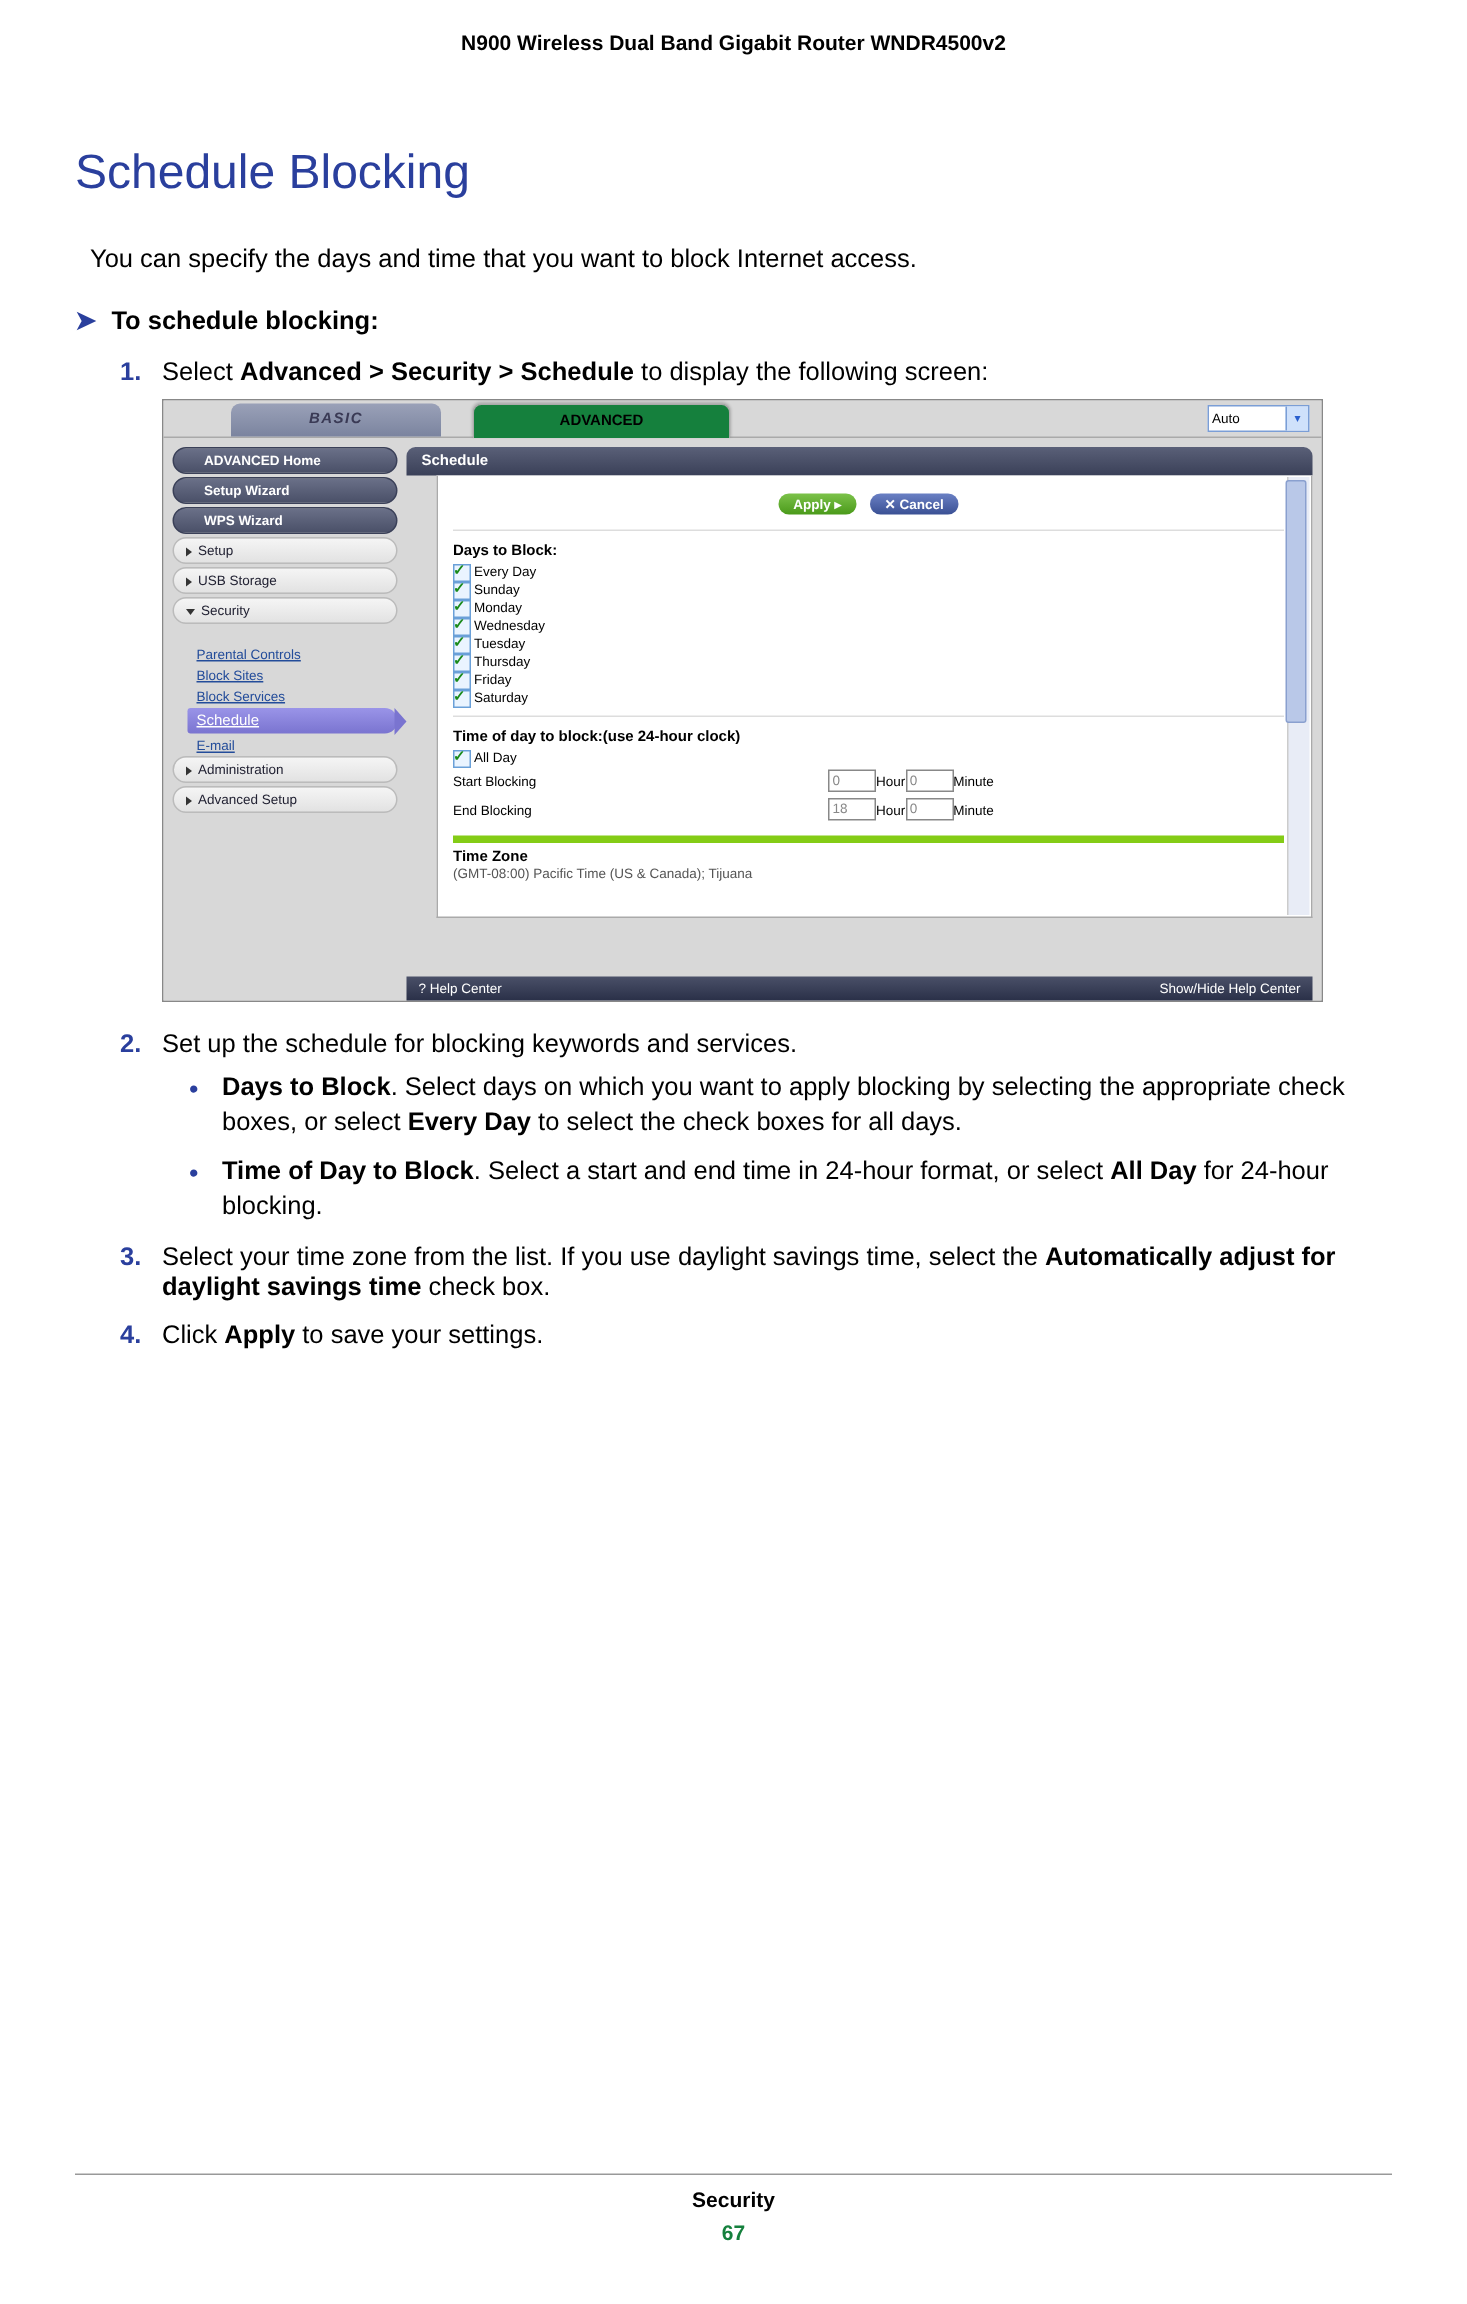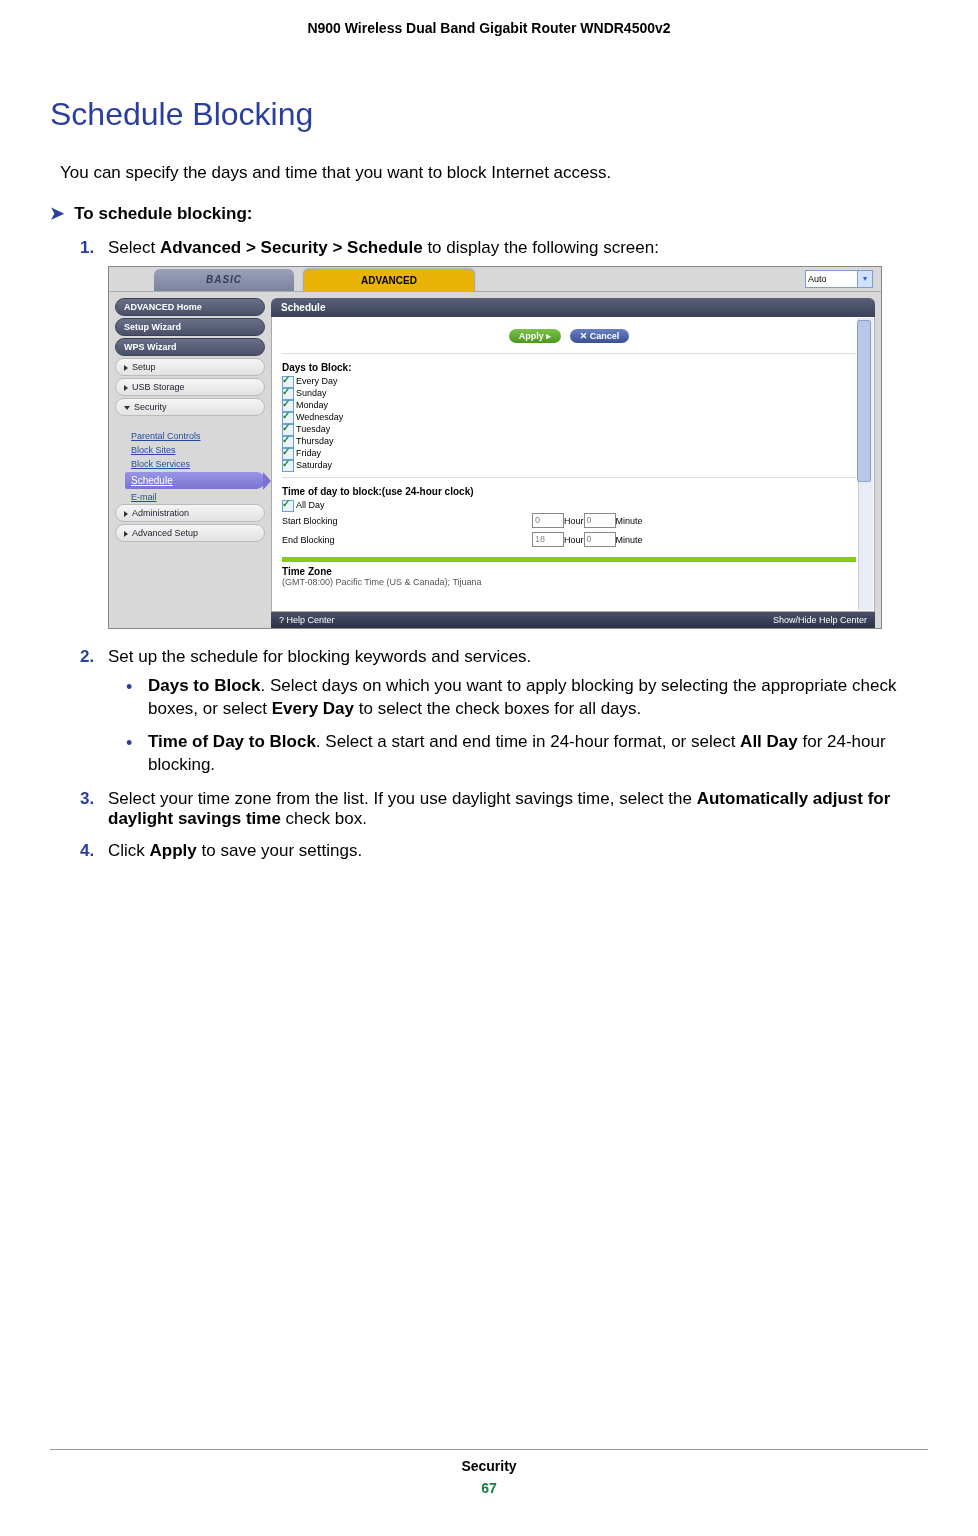--- a/index.html
+++ b/index.html
@@ -112,23 +112,23 @@
   .shot .tab.basic {
     left: 45px;
     width: 140px;
     background: linear-gradient(#9aa1b8, #7b849f);
     color: #3a3a55;
     font-style: italic;
     font-weight: bold;
     letter-spacing: 1px;
   }
   .shot .tab.advanced {
-    left: 194px;
+    left: 206px;
     width: 170px;
-    background: #eab308;
+    background: #15803d;
     color: #000;
     font-weight: bold;
     border: 1px solid #aaa;
     border-bottom: none;
     box-shadow: 0 -1px 2px rgba(0,0,0,0.2);
   }
   .shot .auto-select {
     position: absolute;
     right: 8px;
     top: 3px;
@@ -160,21 +160,21 @@
   }
   .shot .sidebar {
     width: 150px;
     flex-shrink: 0;
   }
   .shot .side-btn {
     background: linear-gradient(#6a7088, #4a5068);
     color: #fff;
     font-size: 9px;
     font-weight: bold;
-    padding: 3px 8px;
+    padding: 3px 20px;
     border-radius: 10px;
     margin-bottom: 2px;
     border: 1px solid #3a4058;
   }
   .shot .side-item {
     background: linear-gradient(#f5f5f5, #e2e2e2);
     color: #223;
     font-size: 9px;
     padding: 3px 8px;
     border-radius: 10px;
@@ -240,20 +240,21 @@
     border-radius: 6px 6px 0 0;
   }
   .shot .main-body {
     background: #fff;
     border: 1px solid #aaa;
     border-top: none;
     height: 286px;
     overflow: hidden;
     position: relative;
     padding: 4px 18px 4px 10px;
+    margin-left: 20px;
   }
   .shot .scroll-track {
     position: absolute;
     right: 1px;
     top: 1px;
     bottom: 1px;
     width: 14px;
     background: #e8ecf6;
     border-left: 1px solid #ccc;
   }
@@ -344,20 +345,21 @@
     font-size: 9px;
     color: #555;
   }
   .shot .footer {
     background: linear-gradient(#4a5068, #2a3048);
     color: #fff;
     font-size: 9px;
     padding: 3px 8px;
     display: flex;
     justify-content: space-between;
+    margin-top: 39px;
   }
   .page-footer {
     position: absolute;
     bottom: 40px;
     left: 50px;
     right: 50px;
     text-align: center;
     border-top: 1px solid #999;
     padding-top: 8px;
   }

